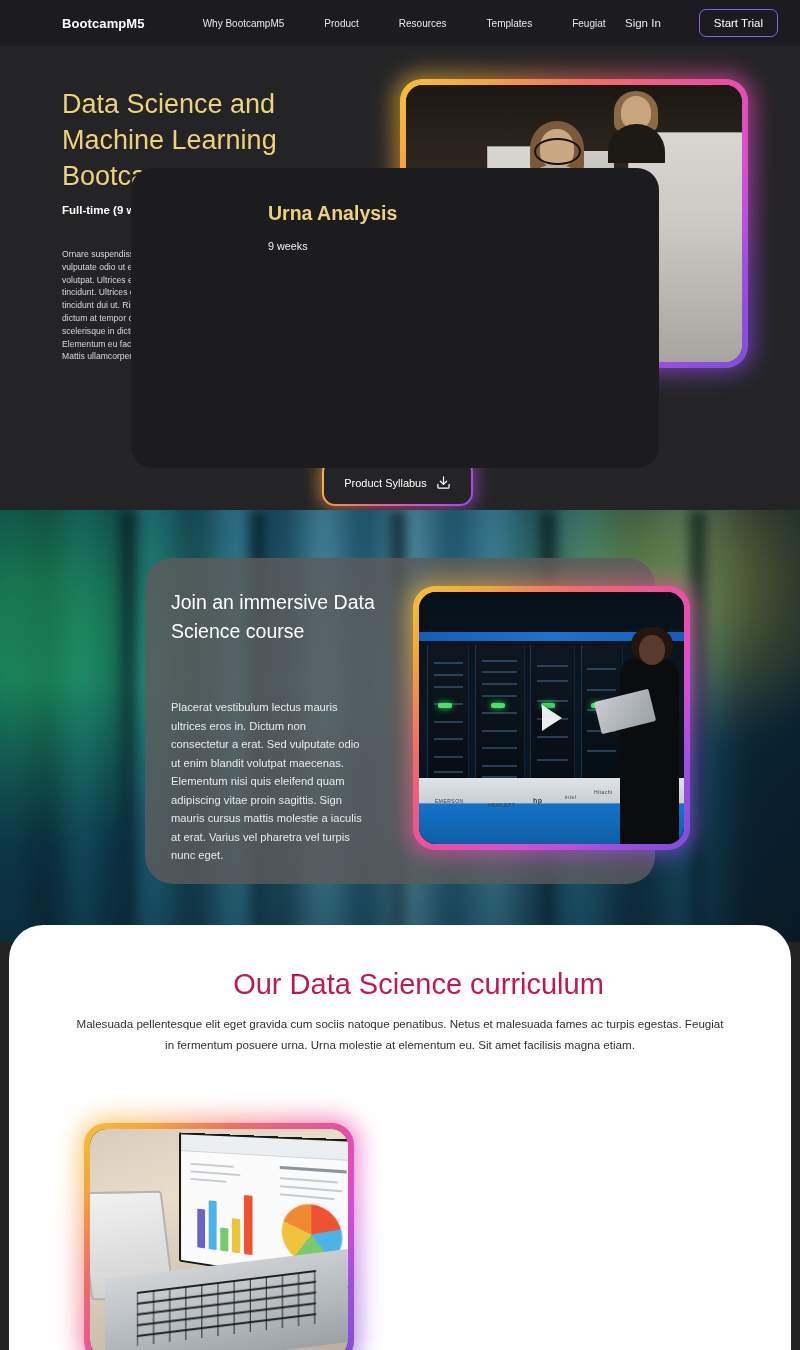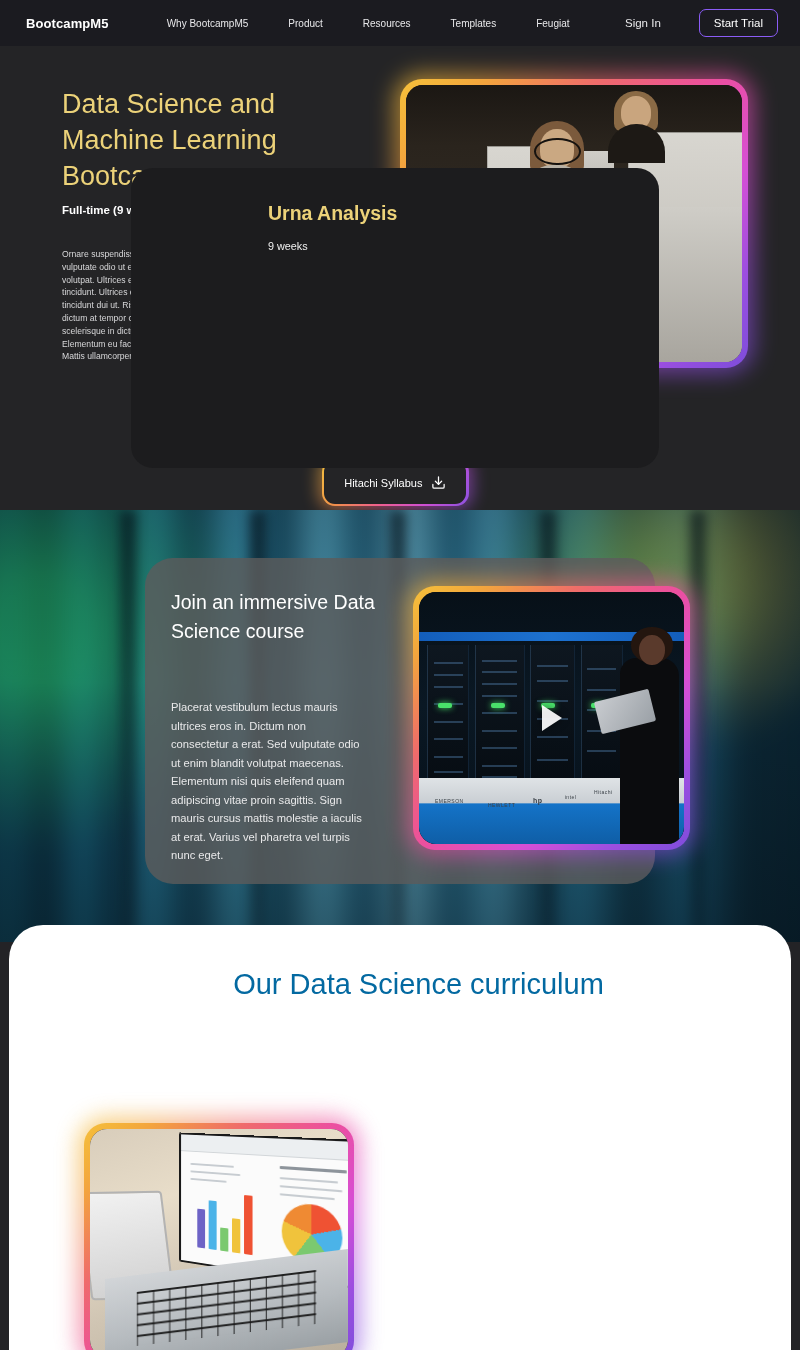--- a/index.html
+++ b/index.html
@@ -25,21 +25,21 @@
     position: absolute;
     top: 0; left: 0;
     width: 800px;
     height: 46px;
     background: #1b1b20;
     display: flex;
     align-items: center;
     z-index: 40;
   }
   .nav-logo {
-    margin-left: 26px;
+    margin-left: 62px;
     color: #ffffff;
     font-size: 13px;
     font-weight: bold;
     letter-spacing: 0.1px;
     white-space: nowrap;
   }
   .nav-links {
     display: flex;
     align-items: center;
     margin-left: 38px;
@@ -376,21 +376,21 @@
     height: 425px;
     background: #ffffff;
     border-radius: 34px 34px 0 0;
     overflow: hidden;
     z-index: 10;
   }
   .curric-title {
     position: absolute;
     left: 0; right: 0; top: 43px;
     text-align: center;
-    color: #0369a1;
+    color: #be185d;
     font-size: 29px;
     font-weight: normal;
     margin-left: 37px;
   }
   .curric-desc {
     position: absolute;
     left: 50%; top: 88px;
     transform: translateX(-50%);
     width: 655px;
     text-align: center;
@@ -584,21 +584,21 @@
           <div class="off-hair" style="left:37%;top:42%;width:19%;height:13%;background:#16100c;"></div>
           <div class="off-phone" style="left:35%;top:50%;width:23%;height:15%;"></div>
           <div style="position:absolute;left:41%;top:54%;width:11%;height:3px;background:#2d2520;border-radius:2px;"></div>
         </div>
       </div>
     </div>
 
     <div class="dl-wrap">
       <div class="dl-btn">
         <div class="dl-inner">
-          <span>Hitachi Syllabus</span>
+          <span>Product Syllabus</span>
           <svg width="15" height="15" viewBox="0 0 24 24" fill="none" stroke="#ffffff" stroke-width="2" stroke-linecap="round" stroke-linejoin="round">
             <path d="M21 15v4a2 2 0 0 1-2 2H5a2 2 0 0 1-2-2v-4"></path>
             <polyline points="7 10 12 15 17 10"></polyline>
             <line x1="12" y1="15" x2="12" y2="3"></line>
           </svg>
         </div>
       </div>
     </div>
 
   </div>
@@ -675,20 +675,21 @@
         <div class="vid-woman-head" style="left:83%;top:17%;width:10%;height:12%;"></div>
         <div class="vid-laptop" style="left:67%;top:41%;width:21%;height:13%;"></div>
 
         <div class="play-btn"></div>
       </div>
     </div>
   </div>
 
   <div class="curric">
     <h2 class="curric-title">Our Data Science curriculum</h2>
+    <p class="curric-desc">Malesuada pellentesque elit eget gravida cum sociis natoque penatibus. Netus et malesuada fames ac turpis egestas. Feugiat in fermentum posuere urna. Urna molestie at elementum eu. Sit amet facilisis magna etiam.</p>
   </div>
 
   <div class="course-card"></div>
   <h3 class="course-title">Urna Analysis</h3>
   <div class="course-dur">9 weeks</div>
 
 
   <div class="course-media gframe">
     <div class="gframe-inner">
       <div class="lap">

